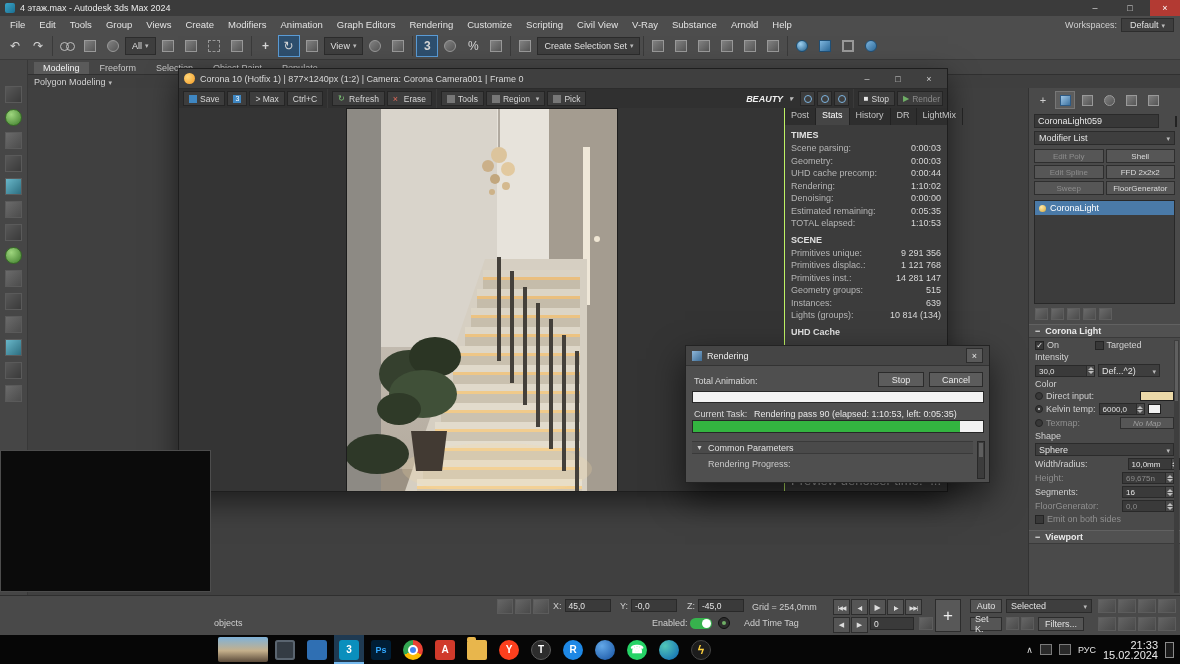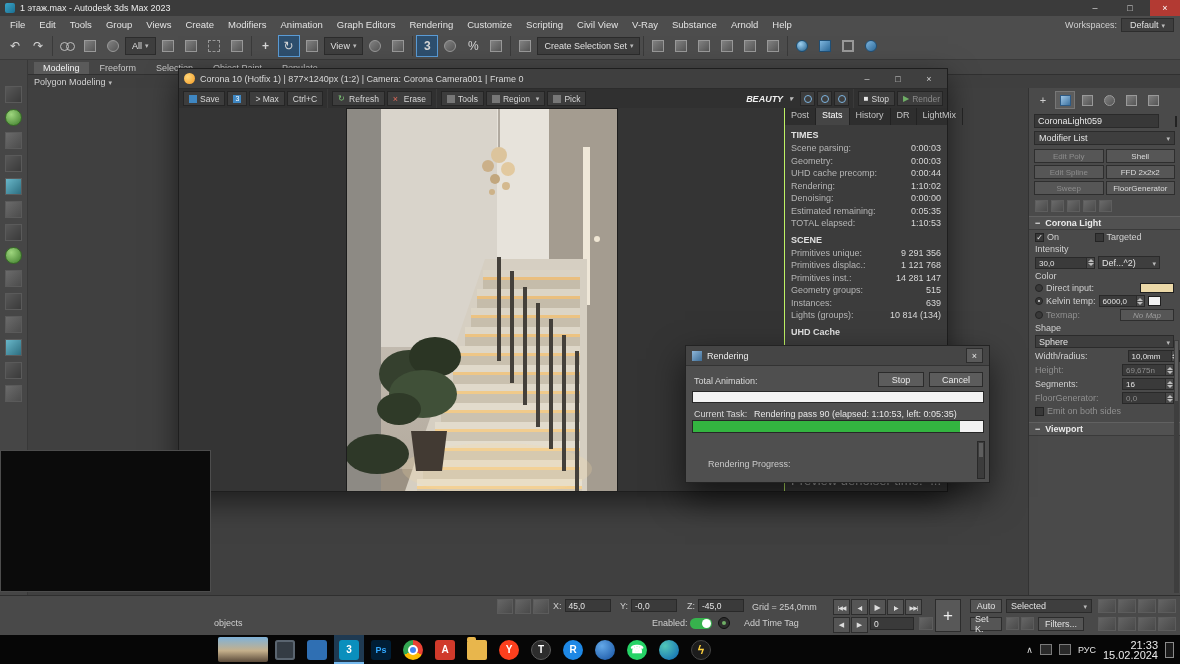--- a/index.html
+++ b/index.html
@@ -225,21 +225,21 @@
   .tb-clock{text-align:right;color:#eaeaea;font-size:11px;line-height:10px;}
   .tb-action{width:9px;height:16px;border:1px solid #8a8a8a;background:#1a1a1a;}
 </style>
 </head>
 <body>
 
 <div class="screen">
 
   <div class="titlebar abs">
     <span class="app-ico"></span>
-    <span>1 этаж.max - Autodesk 3ds Max 2023</span>
+    <span>4 этаж.max - Autodesk 3ds Max 2024</span>
     <span class="tb-spacer"></span>
     <span class="win-btn">–</span>
     <span class="win-btn">□</span>
     <span class="win-btn close">×</span>
   </div>
 
   <div class="menubar abs">
     <span class="menu-item">File</span>
     <span class="menu-item">Edit</span>
     <span class="menu-item">Tools</span>
@@ -611,20 +611,24 @@
     </div>
     <span class="rd-label" style="left:8px;top:30px;">Total Animation:</span>
     <div class="rd-btn" style="left:192px;top:26px;width:46px;">Stop</div>
     <div class="rd-btn" style="left:243px;top:26px;width:54px;">Cancel</div>
     <div class="rd-bar" style="left:6px;top:45px;width:292px;height:12px;"></div>
     <span class="rd-label" style="left:8px;top:63px;">Current Task:</span>
     <span class="rd-label" style="left:68px;top:63px;color:#e6e6e6;">Rendering pass 90 (elapsed: 1:10:53, left: 0:05:35)</span>
     <div class="rd-bar" style="left:6px;top:74px;width:292px;height:13px;">
       <div class="rd-fill" style="width: 92%;"></div>
     </div>
+    <div class="rd-section">
+      <span class="rd-tri">▼</span>
+      <span>Common Parameters</span>
+    </div>
     <span class="rd-label" style="left:22px;top:113px;color:#c9c9c9;">Rendering Progress:</span>
     <div class="rd-scroll">
         <div class="rd-thumb"></div>
       </div>
   </div>
 
   <div class="cmdpanel abs">
     <div class="cp-tabs">
       <div class="cpt">+</div>
       <div class="cpt active">
@@ -651,20 +655,26 @@
       <span>Modifier List</span>
         <span class="arr"></span>
     </div>
     <div class="cp-grid">
       <div class="cp-btn off">Edit Poly</div>
       <div class="cp-btn">Shell</div>
       <div class="cp-btn off">Edit Spline</div>
       <div class="cp-btn">FFD 2x2x2</div>
       <div class="cp-btn off">Sweep</div>
       <div class="cp-btn">FloorGenerator</div>
+    </div>
+    <div class="cp-stack">
+      <div class="cp-stack-item">
+        <span class="bulb"></span>
+        <span>CoronaLight</span>
+      </div>
     </div>
     <div class="cp-stacktools">
       <div class="sti"></div>
       <div class="sti"></div>
       <div class="sti"></div>
       <div class="sti"></div>
       <div class="sti"></div>
     </div>
     <div class="cp-rollout">
       <span>−</span>

